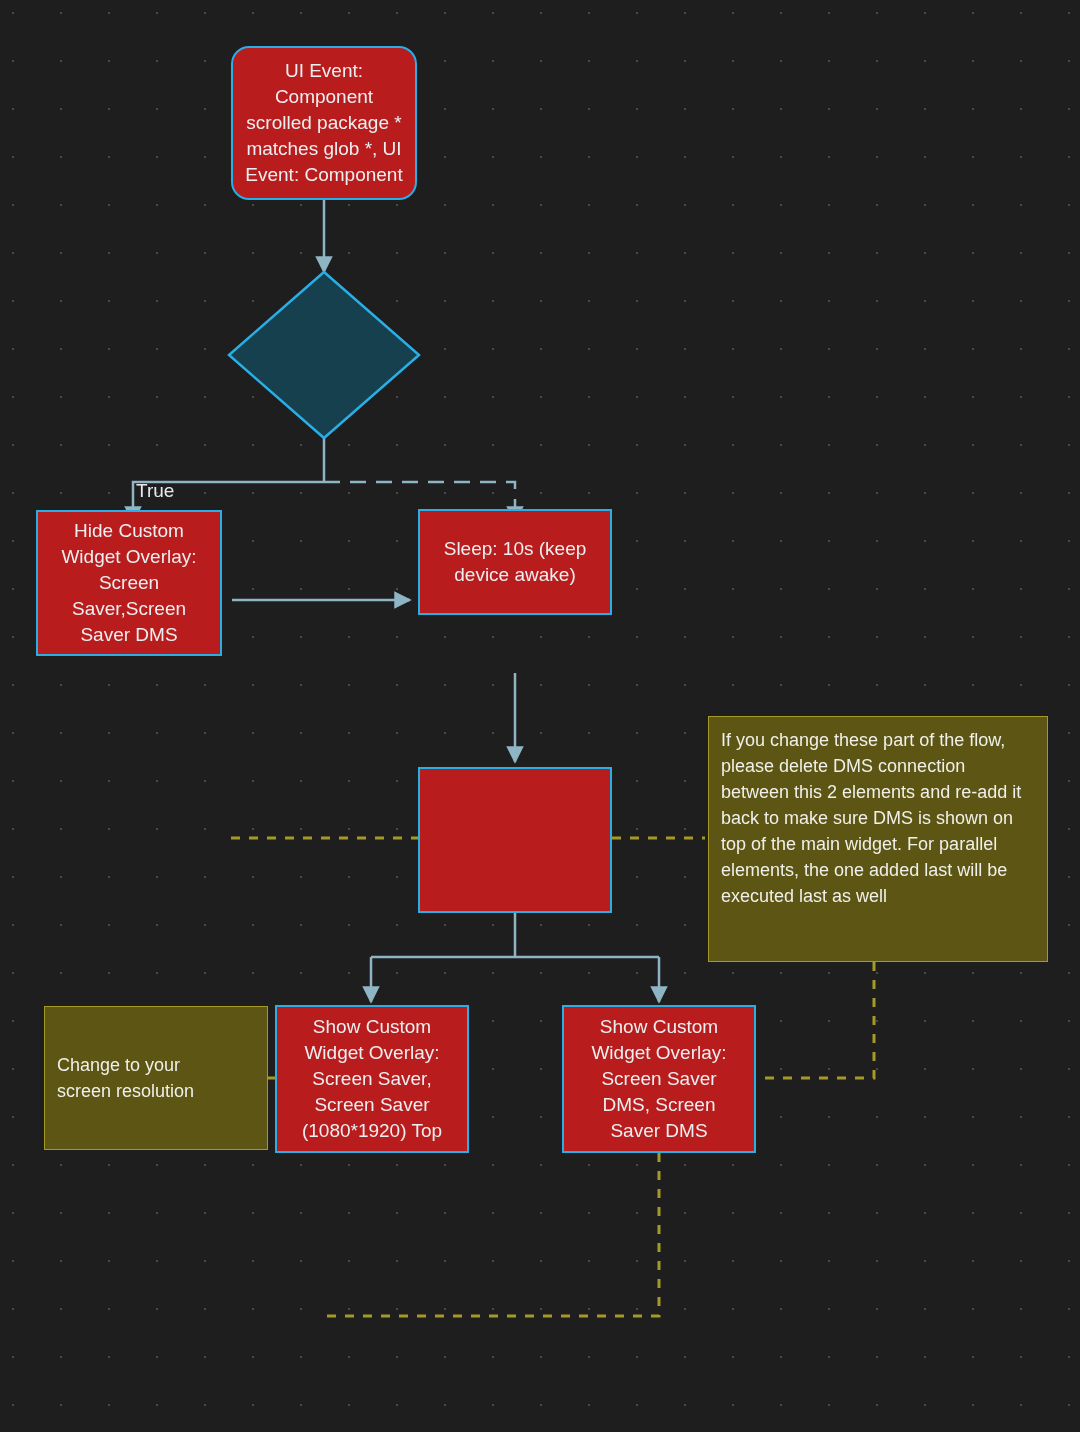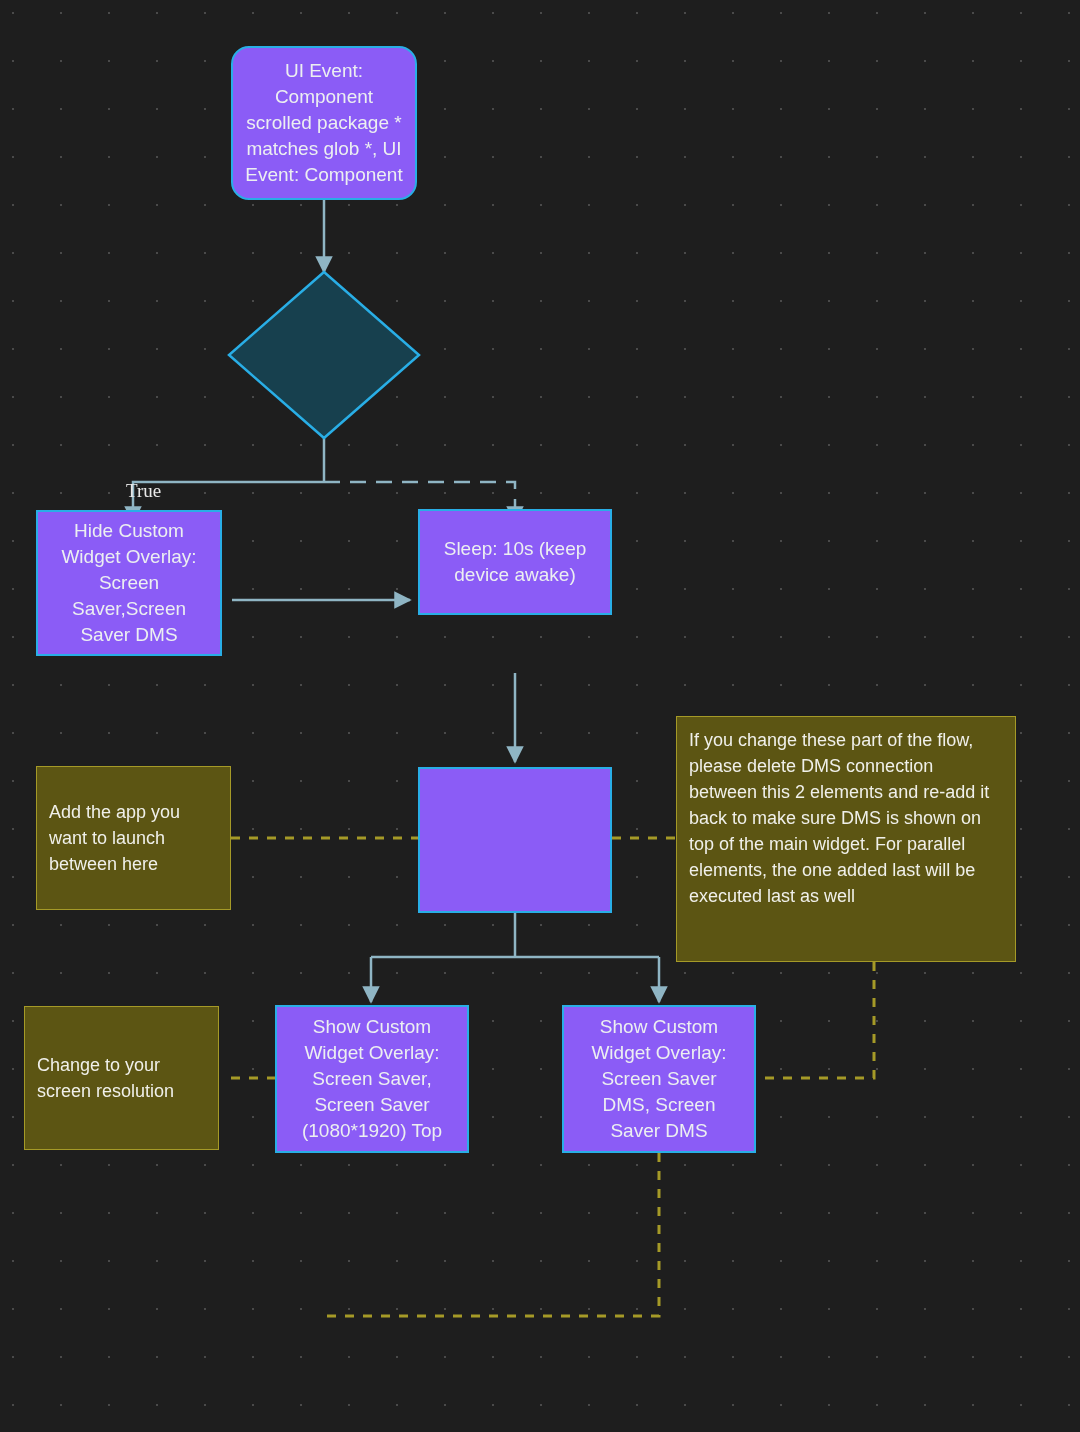--- a/index.html
+++ b/index.html
@@ -11,21 +11,21 @@
     background-position:37px 37px;
     font-family:"Liberation Sans", sans-serif;
     overflow:hidden;
     position:relative;
   }
   .canvas{position:absolute;inset:0;}
   svg.edges{position:absolute;left:0;top:0;width:1080px;height:1432px;pointer-events:none;}
 
   .node{
     position:absolute;
-    background:#8b5cf6;
+    background:#b91c1c;
     border:2px solid #29aee6;
     box-sizing:border-box;
     display:flex;align-items:center;justify-content:center;
     text-align:center;
     color:#eceff1;
     font-size:19px;
     line-height:26px;
     padding:4px 6px;
     white-space:pre-line;
   }
@@ -122,21 +122,21 @@
     </g>
   </svg>
 
   <div class="node rounded" style="left:231px;top:46px;width:186px;height:154px;">UI Event:
 Component
 scrolled package *
 matches glob *, UI
 Event: Component</div>
 
 
-  <div class="edge-label" style="left:126px;top:481px;font-family:Liberation Serif, serif;">True</div>
+  <div class="edge-label" style="left:136px;top:481px;">True</div>
 
   <div class="edge-label" style="left:522px;top:481px;margin-top:36px;">False</div>
 
   <div class="node" style="left:36px;top:510px;width:186px;height:146px;">Hide Custom
 Widget Overlay:
 Screen
 Saver,Screen
 Saver DMS</div>
 
   <div class="node" style="left:418px;top:509px;width:194px;height:106px;text-align:center;">Sleep: 10s (keep
@@ -149,23 +149,20 @@
 Screen Saver,
 Screen Saver
 (1080*1920) Top</div>
 
   <div class="node" style="left:562px;top:1005px;width:194px;height:148px;">Show Custom
 Widget Overlay:
 Screen Saver
 DMS, Screen
 Saver DMS</div>
 
-  <div class="note" style="left:36px;top:766px;width:195px;height:144px;">Add the app you
-want to launch
-between here</div>
 
-  <div class="note" style="left:24px;top:1006px;width:195px;height:144px;">Change to your
+  <div class="note" style="left:44px;top:1006px;width:224px;height:144px;">Change to your
 screen resolution</div>
 
-  <div class="note topalign" style="left:676px;top:716px;width:340px;height:246px;">If you change these part of the flow, please delete DMS connection between this 2 elements and re-add it back to make sure DMS is shown on top of the main widget. For parallel elements, the one added last will be executed last as well</div>
+  <div class="note topalign" style="left:708px;top:716px;width:340px;height:246px;">If you change these part of the flow, please delete DMS connection between this 2 elements and re-add it back to make sure DMS is shown on top of the main widget. For parallel elements, the one added last will be executed last as well</div>
 
 
 </div>
 
 </body></html>

